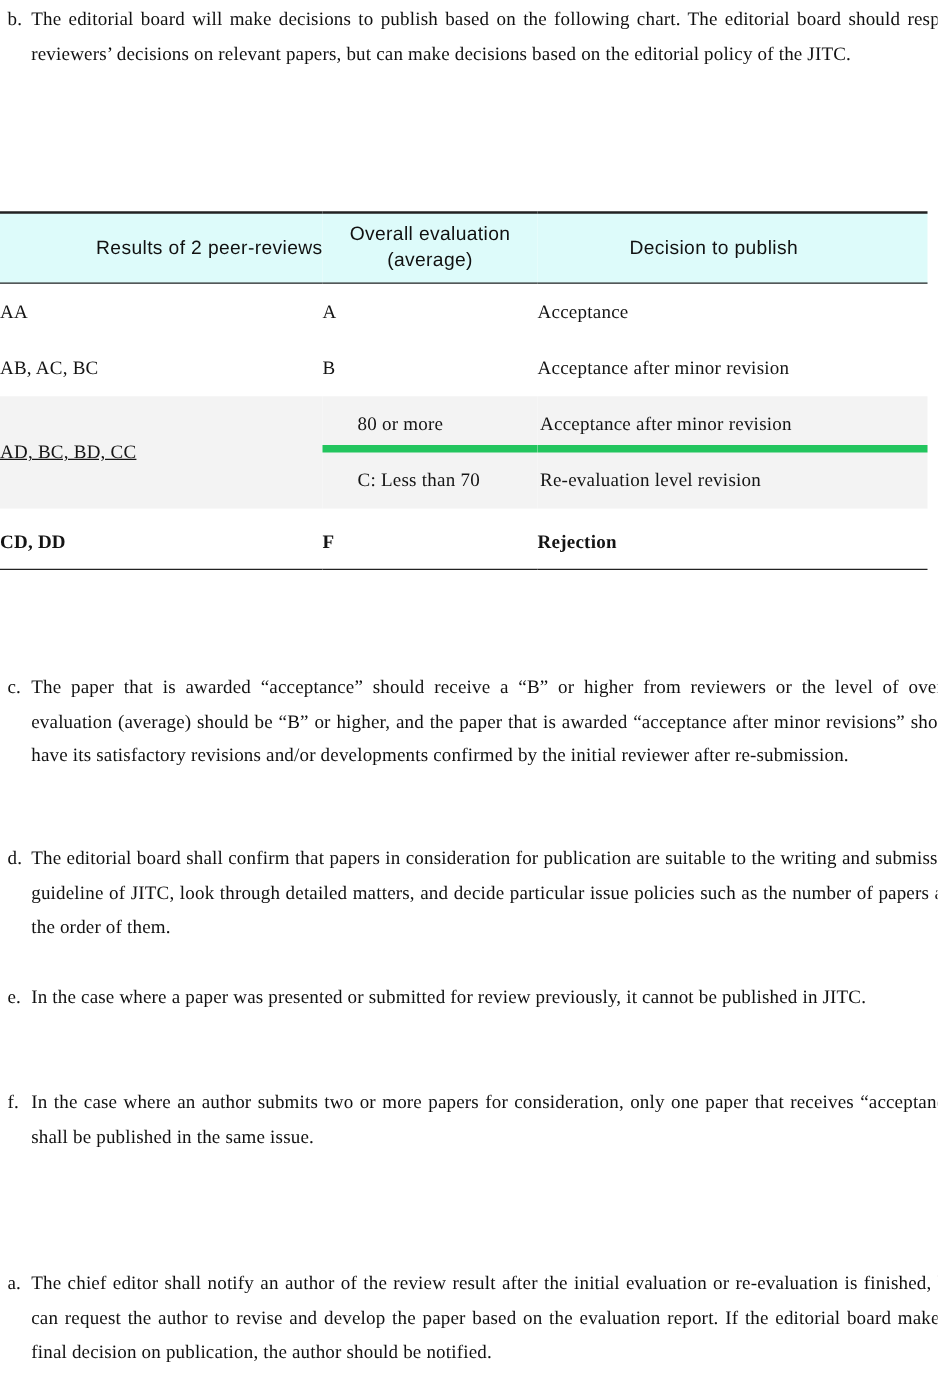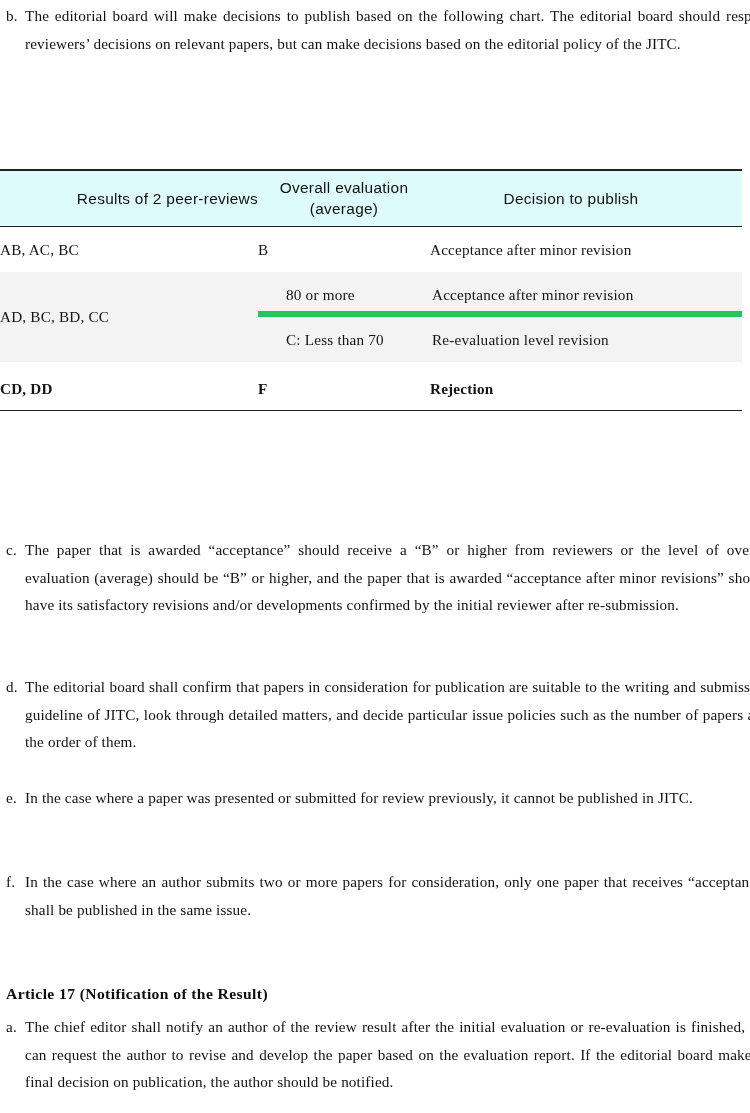--- a/index.html
+++ b/index.html
@@ -113,20 +113,21 @@
   .cell-pad-1 { padding-left: 8px; }
   .cell-pad-2 { padding-left: 28px; }
   .cell-pad-3 { padding-left: 2px; }
 
   tr.row-plain td { height: 45px; background: #ffffff; }
   tr.row-plain.first td { height: 45px; }
 
   tr.row-group td { background: #f3f3f3; }
   td.group-label {
     background: #f3f3f3;
+    text-decoration: underline;
   }
   td.group-col {
     background: #f3f3f3;
     padding: 0;
   }
   .subrow {
     height: 45px;
     line-height: 45px;
     padding-left: 28px;
     box-sizing: border-box;
@@ -163,20 +164,25 @@
         <th class="h1">Results of 2 peer-reviews</th>
         <th class="h2">
           <span>Overall  evaluation</span><br>
           <span>(average)</span>
         </th>
         <th class="h3">Decision to publish</th>
       </tr>
     </thead>
     <tbody>
 
+      <tr class="row-plain first">
+        <td class="cell-pad-1">AA</td>
+        <td class="cell-pad-2">A</td>
+        <td class="cell-pad-3">Acceptance</td>
+      </tr>
 
       <tr class="row-plain">
         <td class="cell-pad-1">AB, AC, BC</td>
         <td class="cell-pad-2">B</td>
         <td class="cell-pad-3">Acceptance after minor revision</td>
       </tr>
 
       <tr class="row-group">
         <td class="group-label cell-pad-1">AD, BC, BD, CC</td>
         <td class="group-col">
@@ -217,20 +223,19 @@
   <div class="clause block-e">
     <span class="marker">e.</span>
     <span class="ctext">In the case where a paper was presented or submitted for review previously, it cannot be published in JITC.</span>
   </div>
 
   <div class="clause block-f">
     <span class="marker">f.</span>
     <span class="ctext">In the case where an author submits two or more papers for consideration, only one paper that receives “acceptance” shall be published in the same issue.</span>
   </div>
 
-  <div class="article-heading">Article 17 (Notification of the Result)</div>
 
   <div class="clause block-a2">
     <span class="marker">a.</span>
     <span class="ctext">The chief editor shall notify an author of the review result after the initial evaluation or re-evaluation is finished, but can request the author to revise and develop the paper based on the evaluation report. If the editorial board makes a final decision on publication, the author should be notified.</span>
   </div>
 
 </div>
 
 </body></html>

